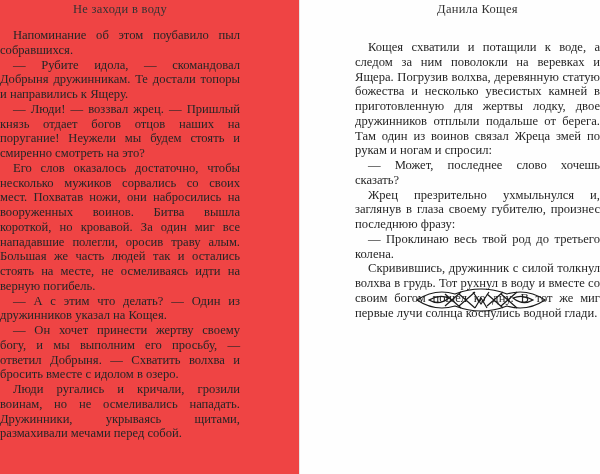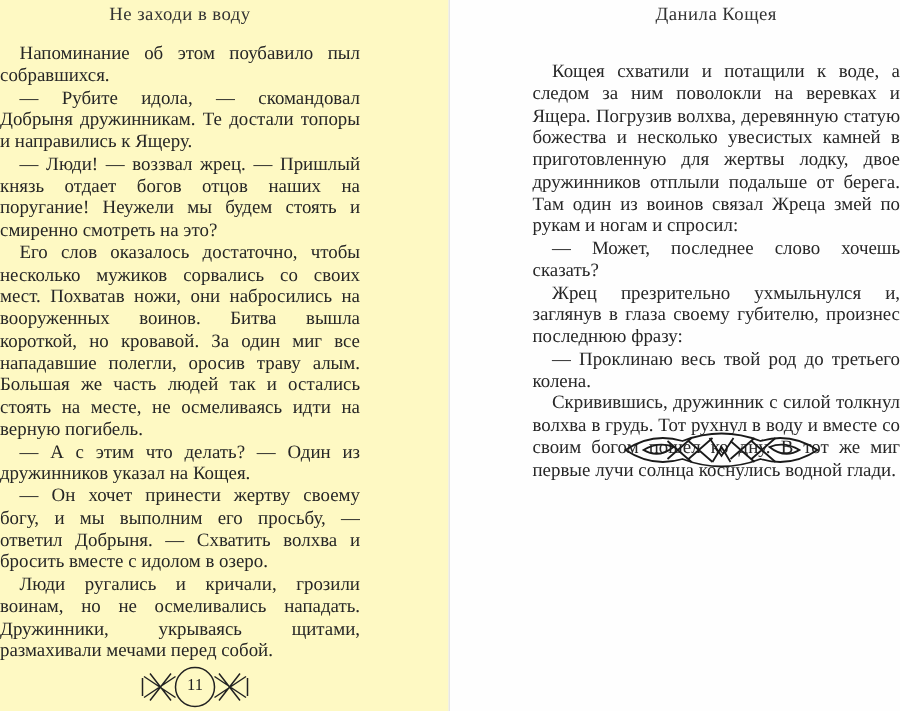--- a/index.html
+++ b/index.html
@@ -1,18 +1,18 @@
 <!DOCTYPE html>
 <html><head>
 <meta charset="utf-8">
 <style>
   html, body { margin:0; padding:0; }
   body { width:600px; height:474px; background:#ffffff; position:relative; overflow:hidden;
          font-family:"Liberation Serif", "DejaVu Serif", serif; color:#222; }
-  .page { position:absolute; top:0; height:474px; background:#fef9c3; }
+  .page { position:absolute; top:0; height:474px; background:#ef4444; }
   .page-left { left:0; width:299px; }
   .page-right { left:300px; width:300px; background:#fefefe; }
   .gutter { position:absolute; left:299px; top:0; width:1px; height:474px; background:#e6e6e6; }
   .running-head { position:absolute; top:2px; font-size:12.5px; letter-spacing:0.3px; color:#333; text-align:center; }
   .left-head { left:0; width:240px; }
   .right-head { left:355px; width:245px; }
   .text-block { position:absolute; font-size:12.6px; line-height:14.75px; text-align:justify; color:#262626; }
   .left-text { left:0; top:28px; width:240px; }
   .right-text { left:355px; top:28px; width:245px;margin-top:12px; }
   .text-block p { margin:0; text-indent:13px; }
@@ -28,31 +28,20 @@
   <div class="running-head left-head">Не заходи в воду</div>
   <div class="text-block left-text">
     <p>Напоминание об этом поубавило пыл собравшихся.</p>
     <p>— Рубите идола, — скомандовал Добрыня дружинникам. Те достали топоры и направились к Ящеру.</p>
     <p>— Люди! — воззвал жрец. — Пришлый князь отдает богов отцов наших на поругание! Неужели мы будем стоять и смиренно смотреть на это?</p>
     <p>Его слов оказалось достаточно, чтобы несколько мужиков сорвались со своих мест. Похватав ножи, они набросились на вооруженных воинов. Битва вышла короткой, но кровавой. За один миг все нападавшие полегли, оросив траву алым. Большая же часть людей так и остались стоять на месте, не осмеливаясь идти на верную погибель.</p>
     <p>— А с этим что делать? — Один из дружинников указал на Кощея.</p>
     <p>— Он хочет принести жертву своему богу, и мы выполним его просьбу, — ответил Добрыня. — Схватить волхва и бросить вместе с идолом в озеро.</p>
     <p>Люди ругались и кричали, грозили воинам, но не осмеливались нападать. Дружинники, укрываясь щитами, размахивали мечами перед собой.</p>
   </div>
-  <div class="folio">
-    <svg width="76" height="30" viewBox="0 0 76 30">
-      <g stroke="#222" stroke-width="1" fill="none">
-        <circle cx="38" cy="15" r="13"></circle>
-        <path d="M4 8 L25 22 M4 22 L25 8 M8 6 L22 24 M8 24 L22 6"></path>
-        <path d="M51 8 L72 22 M51 22 L72 8 M54 6 L68 24 M54 24 L68 6"></path>
-        <path d="M3 9 L3 21 M73 9 L73 21"></path>
-      </g>
-    </svg>
-    <div class="folio-num">11</div>
-  </div>
 </div>
 
 <div class="gutter"></div>
 
 <div class="page page-right"></div>
 <div class="running-head right-head">Данила Кощея</div>
 <div class="text-block right-text">
   <p>Кощея схватили и потащили к воде, а следом за ним поволокли на веревках и Ящера. Погрузив волхва, деревянную статую божества и несколько увесистых камней в приготовленную для жертвы лодку, двое дружинников отплыли подальше от берега. Там один из воинов связал Жреца змей по рукам и ногам и спросил:</p>
   <p>— Может, последнее слово хочешь сказать?</p>
   <p>Жрец презрительно ухмыльнулся и, заглянув в глаза своему губителю, произнес последнюю фразу:</p>

